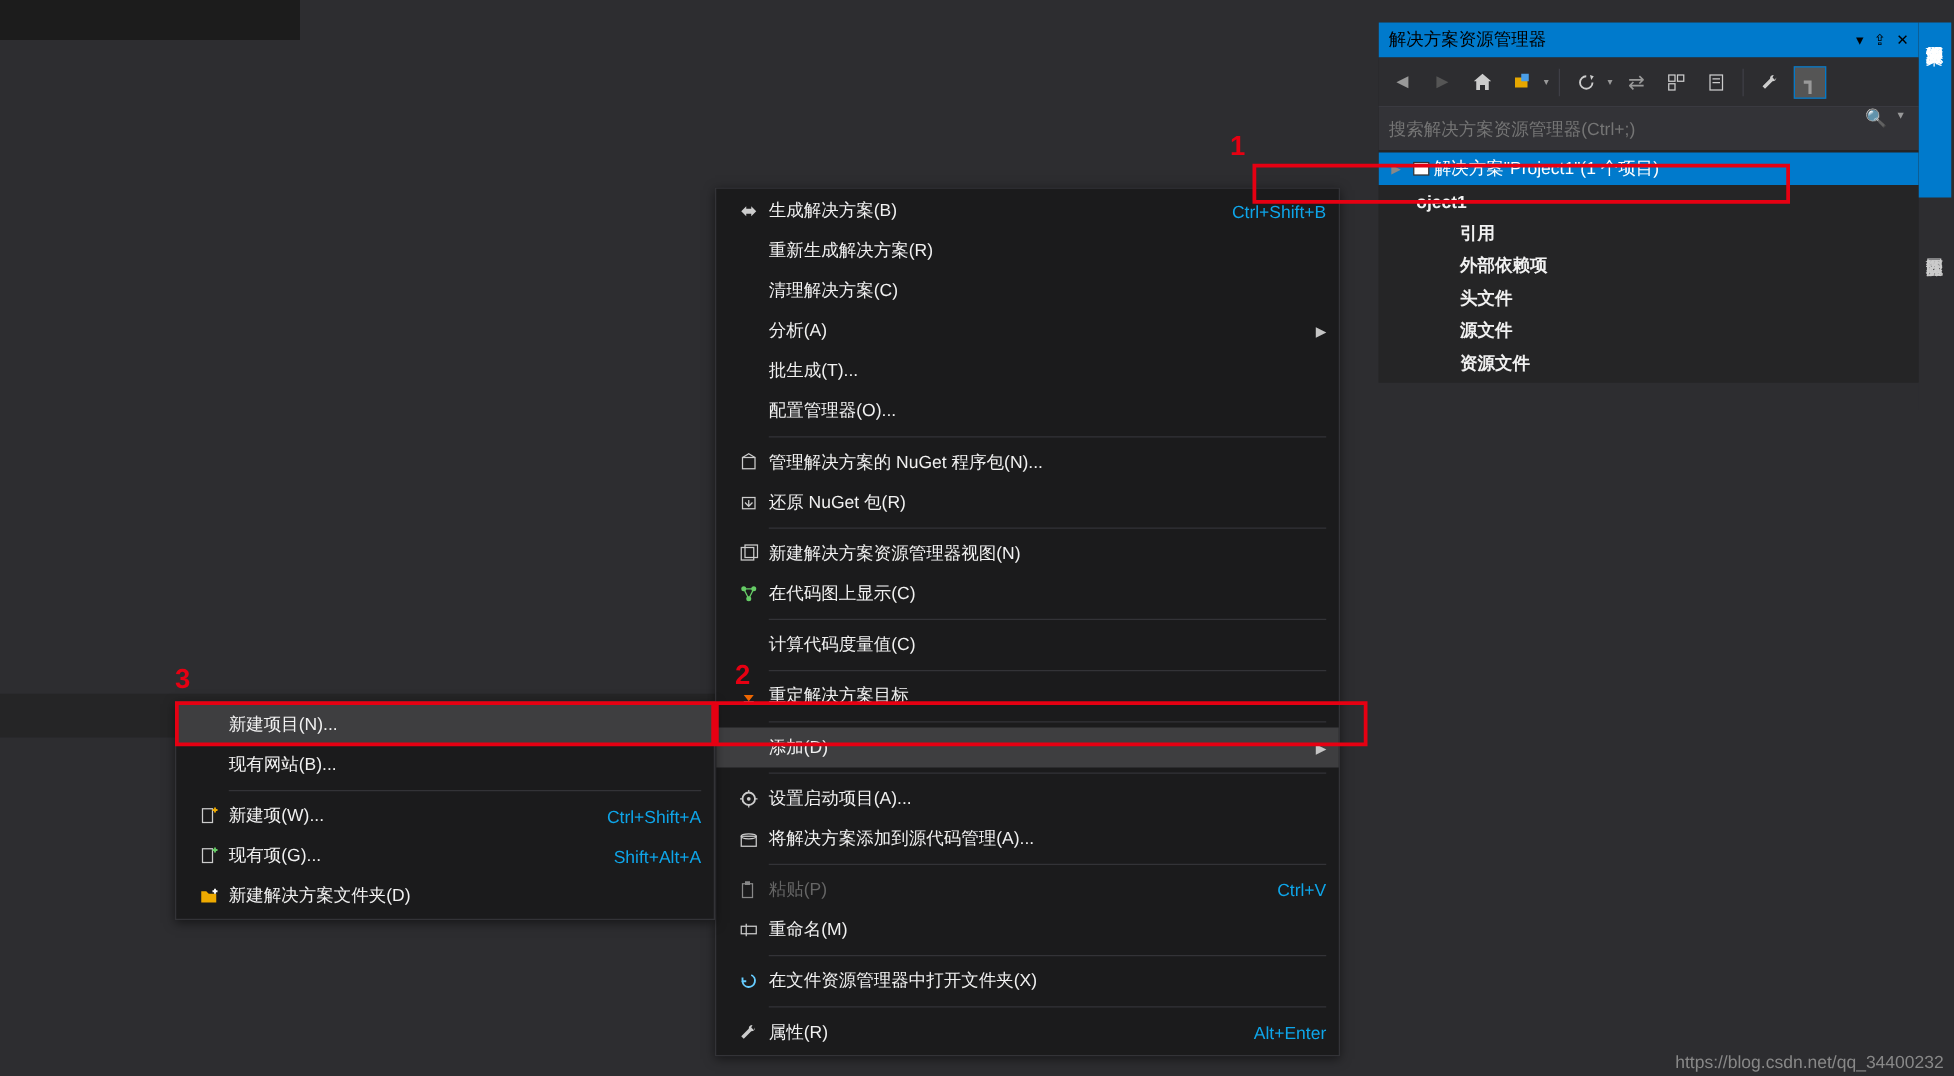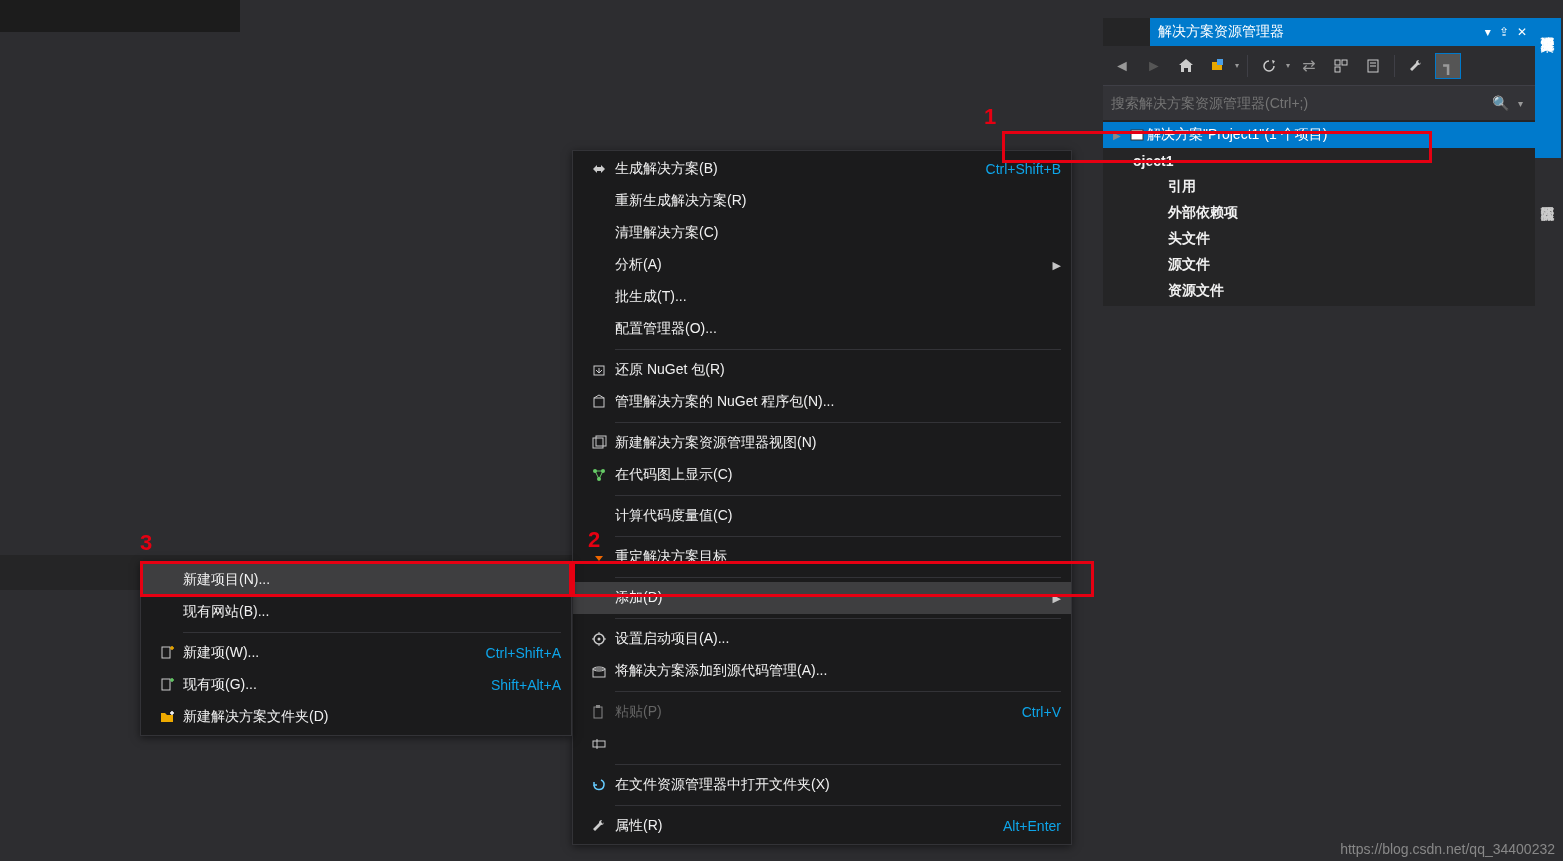--- a/index.html
+++ b/index.html
@@ -47,22 +47,21 @@
       right: 28px;
       width: 432px;
       background: #252526;
     }
     .se-title {
       background: #007acc;
       height: 28px;
       display: flex;
       align-items: center;
       padding: 0 8px;
-      color: #ffffff;
-      margin-left: 47px;
+      color: #000000;
     }
     .se-title-text { flex: 1; }
     .se-title-icons { display: flex; gap: 8px; align-items: center; }
     .se-title-icons span { cursor: pointer; font-size: 12px; }
 
     .se-toolbar {
       background: #2d2d30;
       height: 40px;
       display: flex;
       align-items: center;
@@ -84,21 +83,20 @@
       height: 22px;
       background: #3f3f46;
       margin: 0 2px;
     }
     .tb-dropdown-arrow { font-size: 8px; color: #999; margin-left: -2px; }
     .tb-active { background: #555; border: 1px solid #007acc; }
 
     .se-search {
       height: 34px;
       display: flex;
-      align-items: center;
       padding: 0 8px;
       background: #333337;
     }
     .se-search input {
       flex: 1;
       background: transparent;
       border: none;
       outline: none;
       color: #999;
       font-size: 14px;
@@ -388,33 +386,33 @@
     </div>
     <div class="menu-row">
       <span class="menu-icon"></span>
       <span class="menu-label">配置管理器(O)...</span>
     </div>
     <div class="menu-sep"></div>
     <div class="menu-row">
       <span class="menu-icon">
         <svg class="svg-icon" viewBox="0 0 16 16">
           <rect x="3" y="4" width="10" height="9" fill="none" stroke="#ccc"></rect>
+          <path d="M3 4 L8 1 L13 4" fill="none" stroke="#ccc"></path>
+        </svg>
+      </span>
+      <span class="menu-label">管理解决方案的 NuGet 程序包(N)...</span>
+    </div>
+    <div class="menu-row">
+      <span class="menu-icon">
+        <svg class="svg-icon" viewBox="0 0 16 16">
+          <rect x="3" y="4" width="10" height="9" fill="none" stroke="#ccc"></rect>
           <path d="M8 6 L8 11 M5 8 L8 11 L11 8" fill="none" stroke="#ccc"></path>
         </svg>
       </span>
       <span class="menu-label">还原 NuGet 包(R)</span>
-    </div>
-    <div class="menu-row">
-      <span class="menu-icon">
-        <svg class="svg-icon" viewBox="0 0 16 16">
-          <rect x="3" y="4" width="10" height="9" fill="none" stroke="#ccc"></rect>
-          <path d="M3 4 L8 1 L13 4" fill="none" stroke="#ccc"></path>
-        </svg>
-      </span>
-      <span class="menu-label">管理解决方案的 NuGet 程序包(N)...</span>
     </div>
     <div class="menu-sep"></div>
     <div class="menu-row">
       <span class="menu-icon">
         <svg class="svg-icon" viewBox="0 0 16 16">
           <rect x="2" y="3" width="10" height="10" fill="none" stroke="#ccc"></rect>
           <rect x="5" y="1" width="10" height="10" fill="none" stroke="#ccc"></rect>
         </svg>
       </span>
       <span class="menu-label">新建解决方案资源管理器视图(N)</span>
@@ -482,20 +480,21 @@
       <span class="menu-label">粘贴(P)</span>
       <span class="menu-shortcut">Ctrl+V</span>
     </div>
     <div class="menu-row">
       <span class="menu-icon">
         <svg class="svg-icon" viewBox="0 0 16 16">
           <rect x="2" y="5" width="12" height="6" fill="none" stroke="#ccc"></rect>
           <line x1="6" y1="3" x2="6" y2="13" stroke="#ccc"></line>
         </svg>
       </span>
+      <span class="menu-label">重命名(M)</span>
     </div>
     <div class="menu-sep"></div>
     <div class="menu-row">
       <span class="menu-icon">
         <svg class="svg-icon" viewBox="0 0 16 16">
           <path d="M10 3 A5 5 0 1 1 3 8" fill="none" stroke="#6cf" stroke-width="1.5"></path>
           <path d="M3 5 L3 8 L6 8" fill="none" stroke="#6cf" stroke-width="1.5"></path>
         </svg>
       </span>
       <span class="menu-label">在文件资源管理器中打开文件夹(X)</span>

